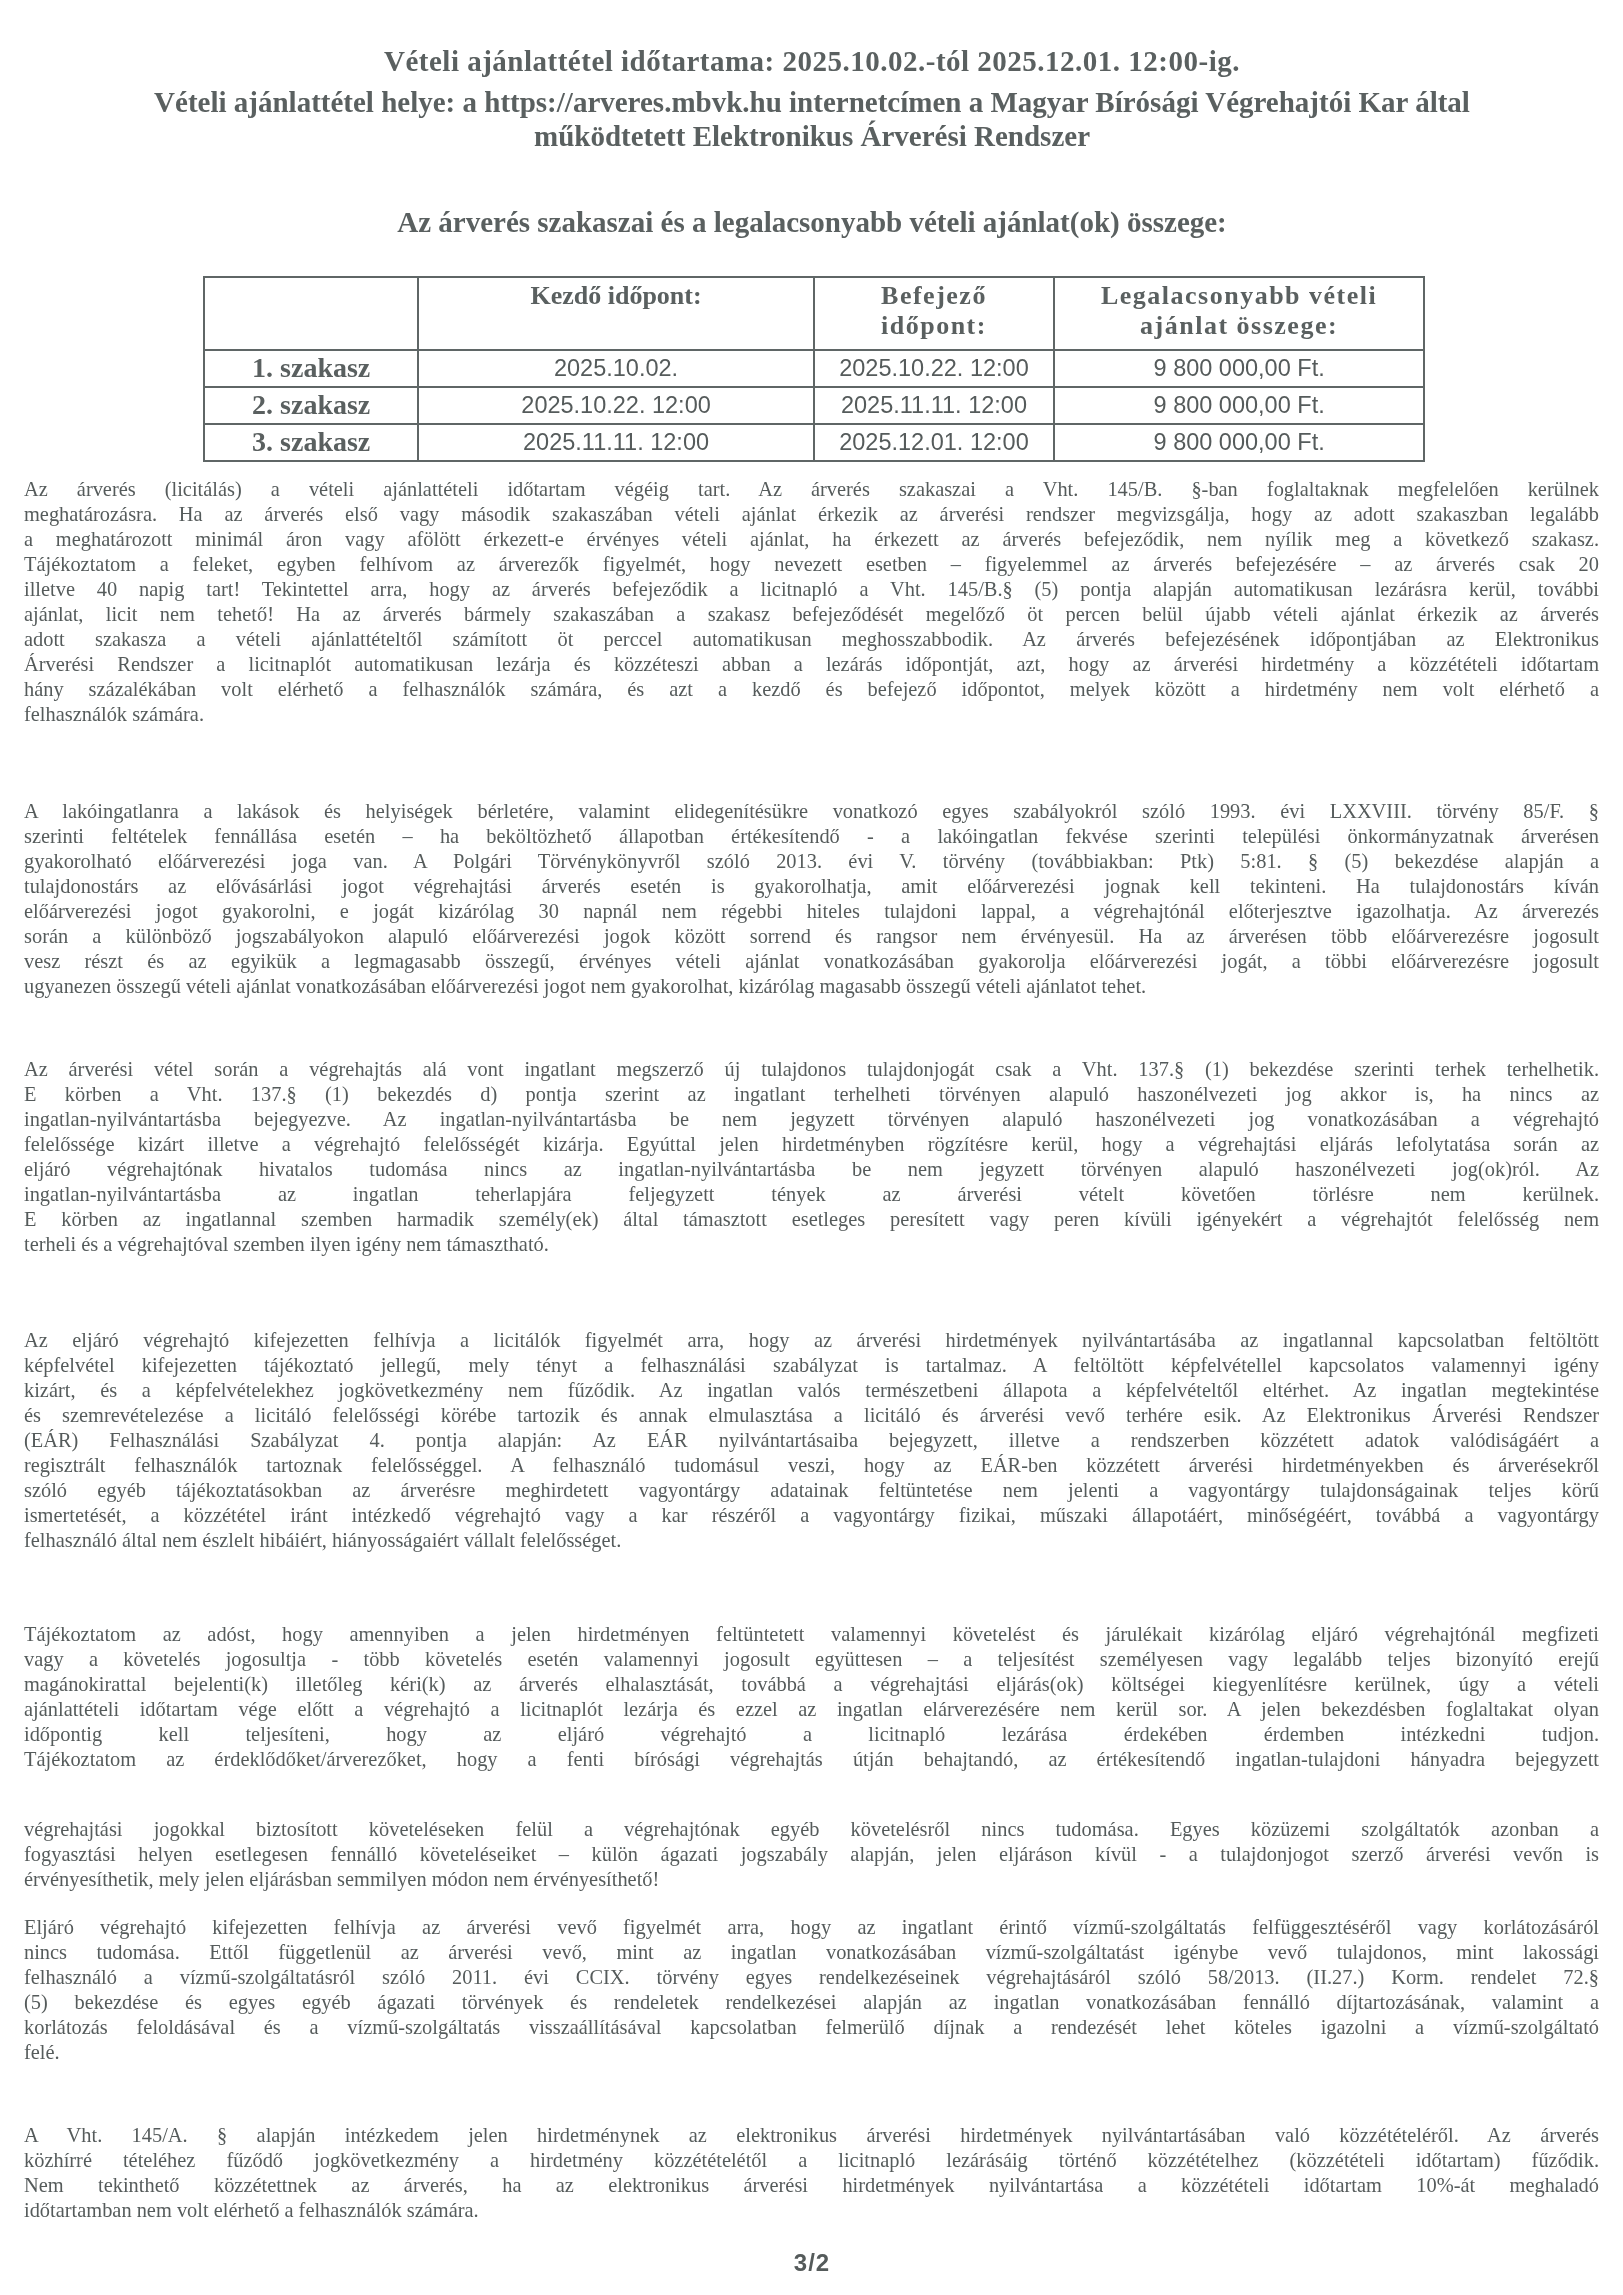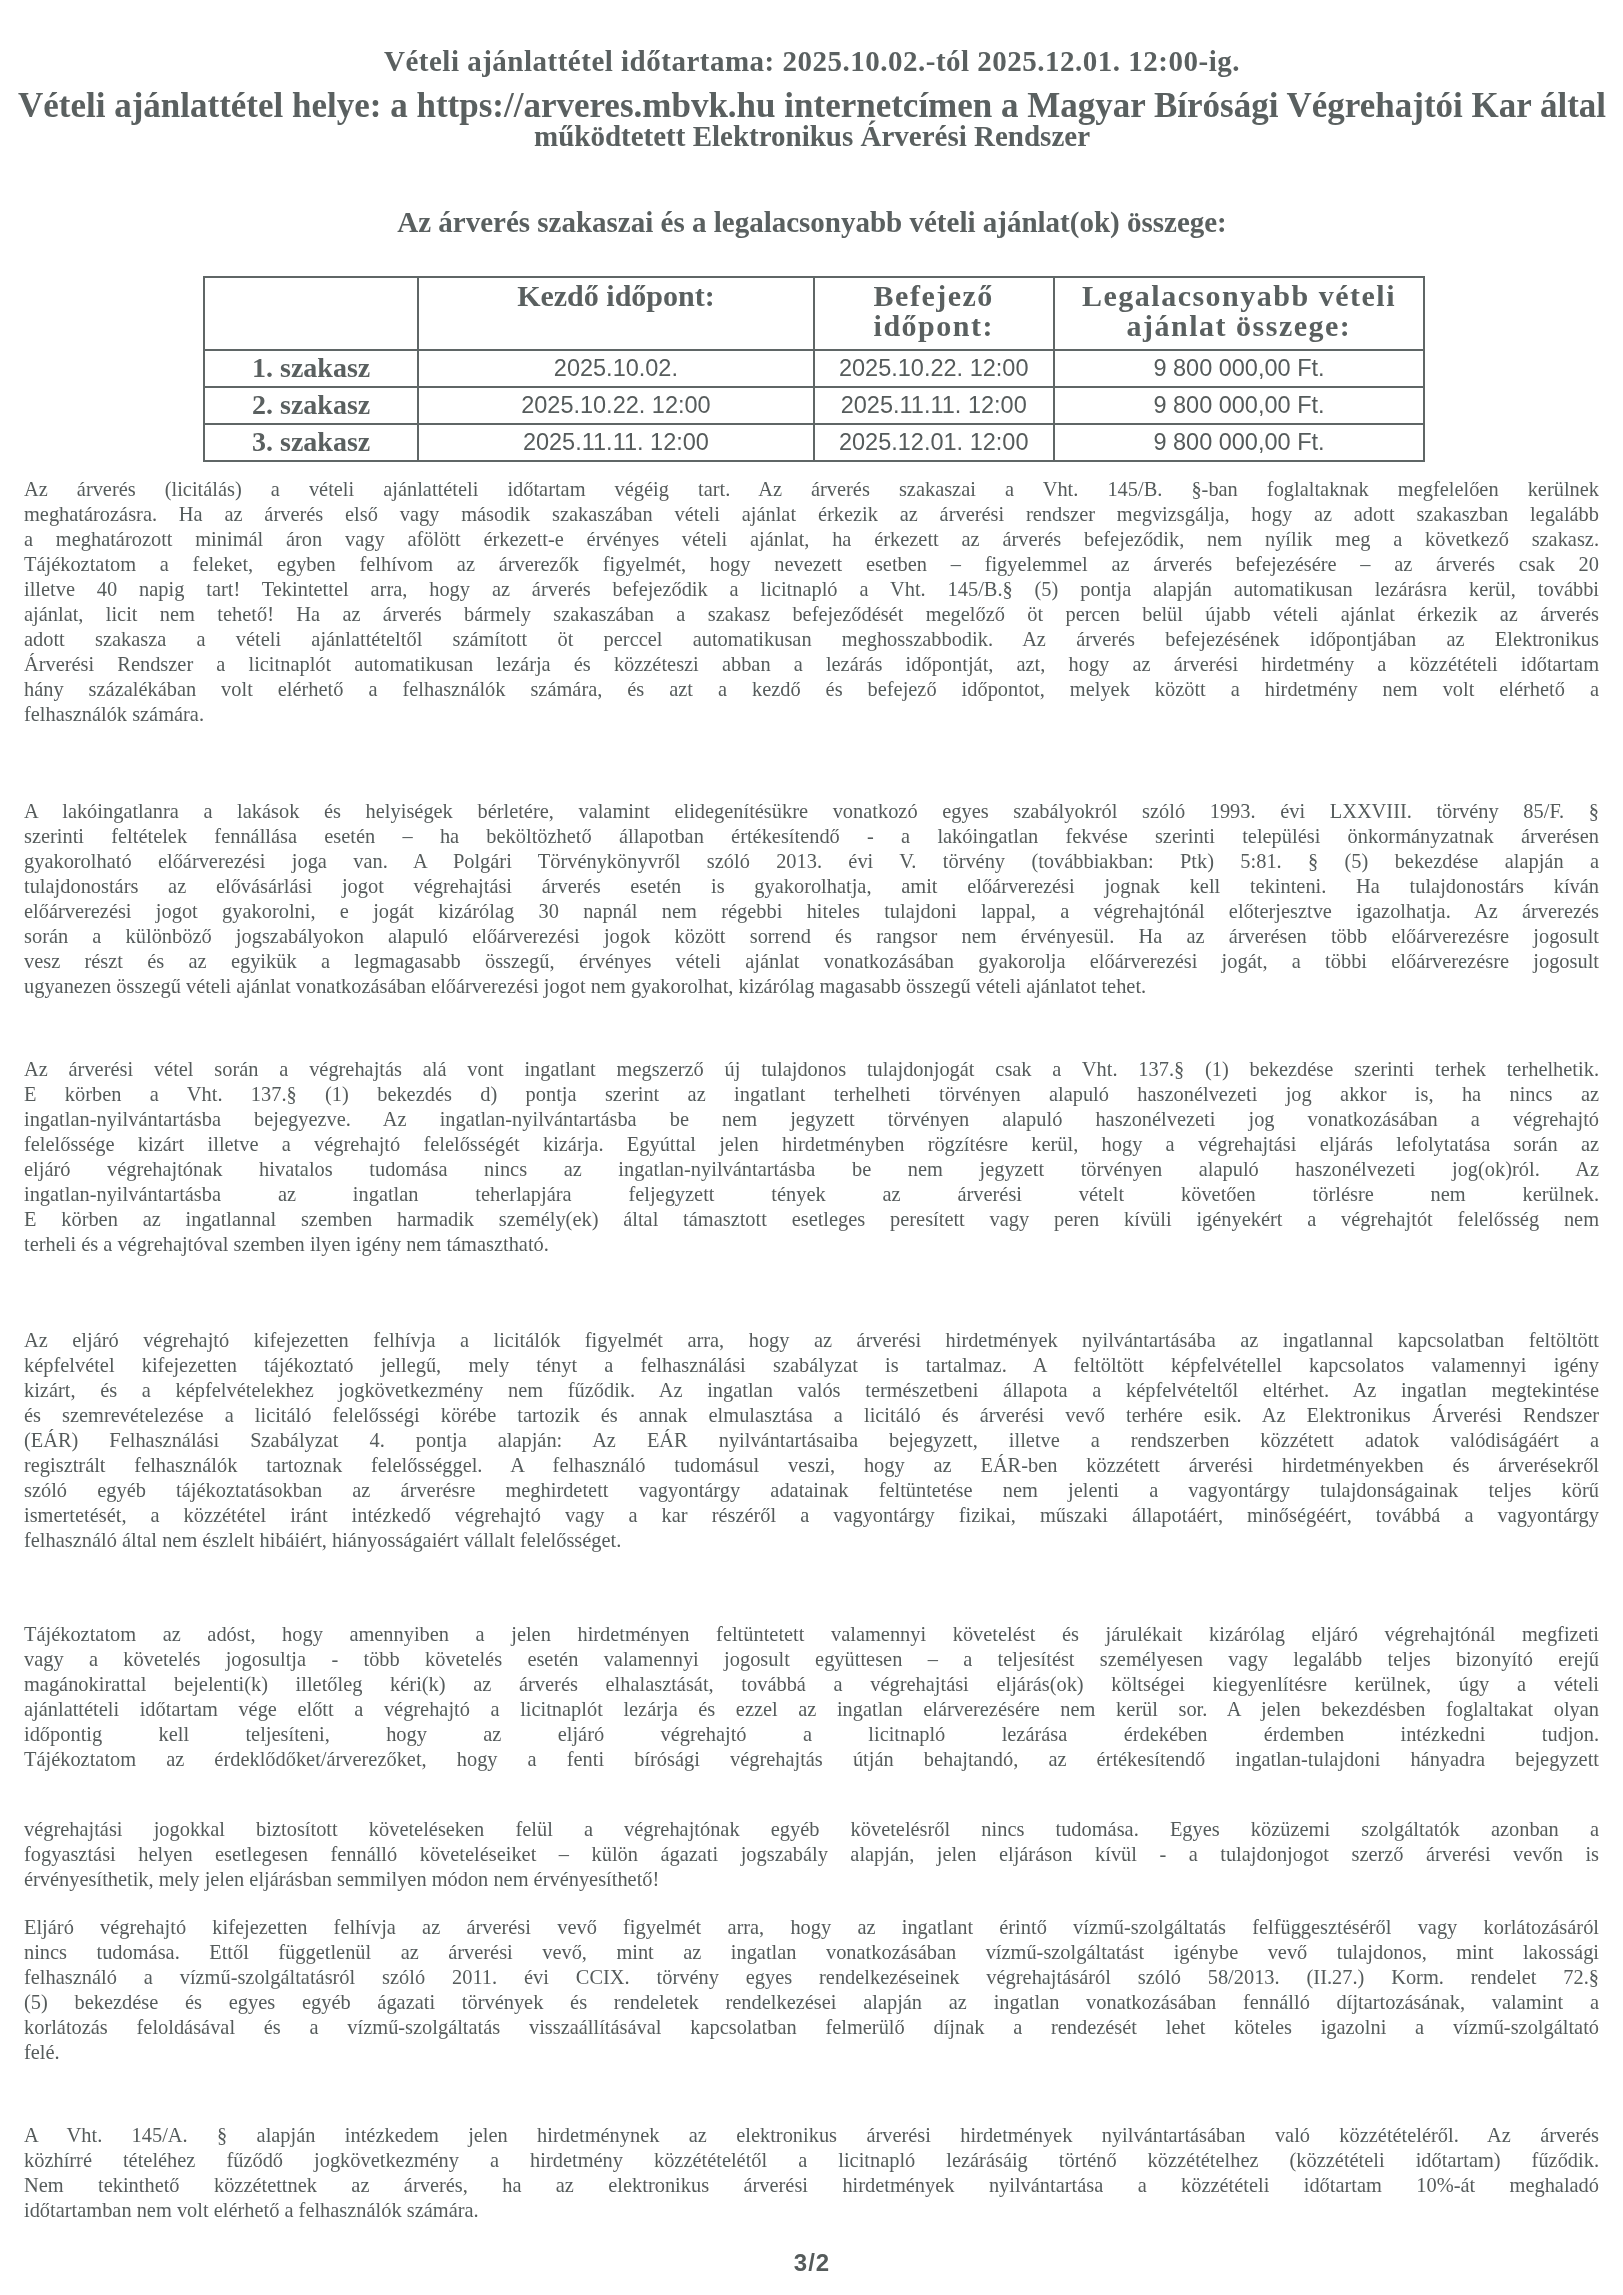--- a/index.html
+++ b/index.html
@@ -2,30 +2,30 @@
 <html style="font-size:7.8px"><head>
   <meta charset="utf-8">
   <style>
     html, body { margin: 0; padding: 0; background: #ffffff; }
     body { width: 1624px; height: 2295px; position: relative; overflow: hidden; color: #555b5b; }
     .page { position: absolute; left: 0; top: 0; width: 1304px; height: 2295px; }
     .hdr { position: absolute; left: 0; width: 1624px; text-align: center;
            font-family: "Liberation Serif", "DejaVu Serif", serif; font-weight: bold;
            color: #5a6060; transform-origin: center top; }
     .hdr1 { top: 45px; font-size: 29px; letter-spacing: 0.5px; }
-    .hdr2 { top: 86px; font-size: 35px; }
+    .hdr2 { top: 86px; font-size: 29px; }
     .hdr3 { top: 120px; font-size: 29px; }
     .hdr4 { top: 206px; font-size: 29px; }
 
     table.stages { position: absolute; left: 203px; top: 276px; width: 1222px;
                    border-collapse: collapse; }
     table.stages td, table.stages th { border: 2.5px solid #5f6666; padding: 0; text-align: center;
                    vertical-align: middle; }
     table.stages th { font-family: "Liberation Serif", "DejaVu Serif", serif; font-weight: bold;
-                      font-size: 30px; color: #5a6060; height: 68px; line-height: 30px; vertical-align: top; padding-top: 2.9px; }
+                      font-size: 26px; color: #5a6060; height: 68px; line-height: 30px; vertical-align: top; padding-top: 2.9px; }
     table.stages td { font-family: "Liberation Sans", "DejaVu Sans", sans-serif; font-size: 23.5px; height: 35px; color: #555b5b; }
     table.stages td.rowlbl { font-family: "Liberation Serif", "DejaVu Serif", serif; font-weight: bold; font-size: 28px; color: #5a6060; }
     .c0 { width: 214px; } .c1 { width: 397px; } .c2 { width: 240px; } .c3 { width: 370px; }
     .spaced { letter-spacing: 1.5px; }
 
     .para { position: absolute; left: 24px; width: 1575px;
             font-family: "Liberation Serif", "DejaVu Serif", serif; font-size: 20.4px;
             line-height: 25px; text-align: justify; color: #555b5b; margin: 0; }
     .para span.l { display: block; text-align-last: justify; }
     .para span.l.last { text-align-last: left; }

